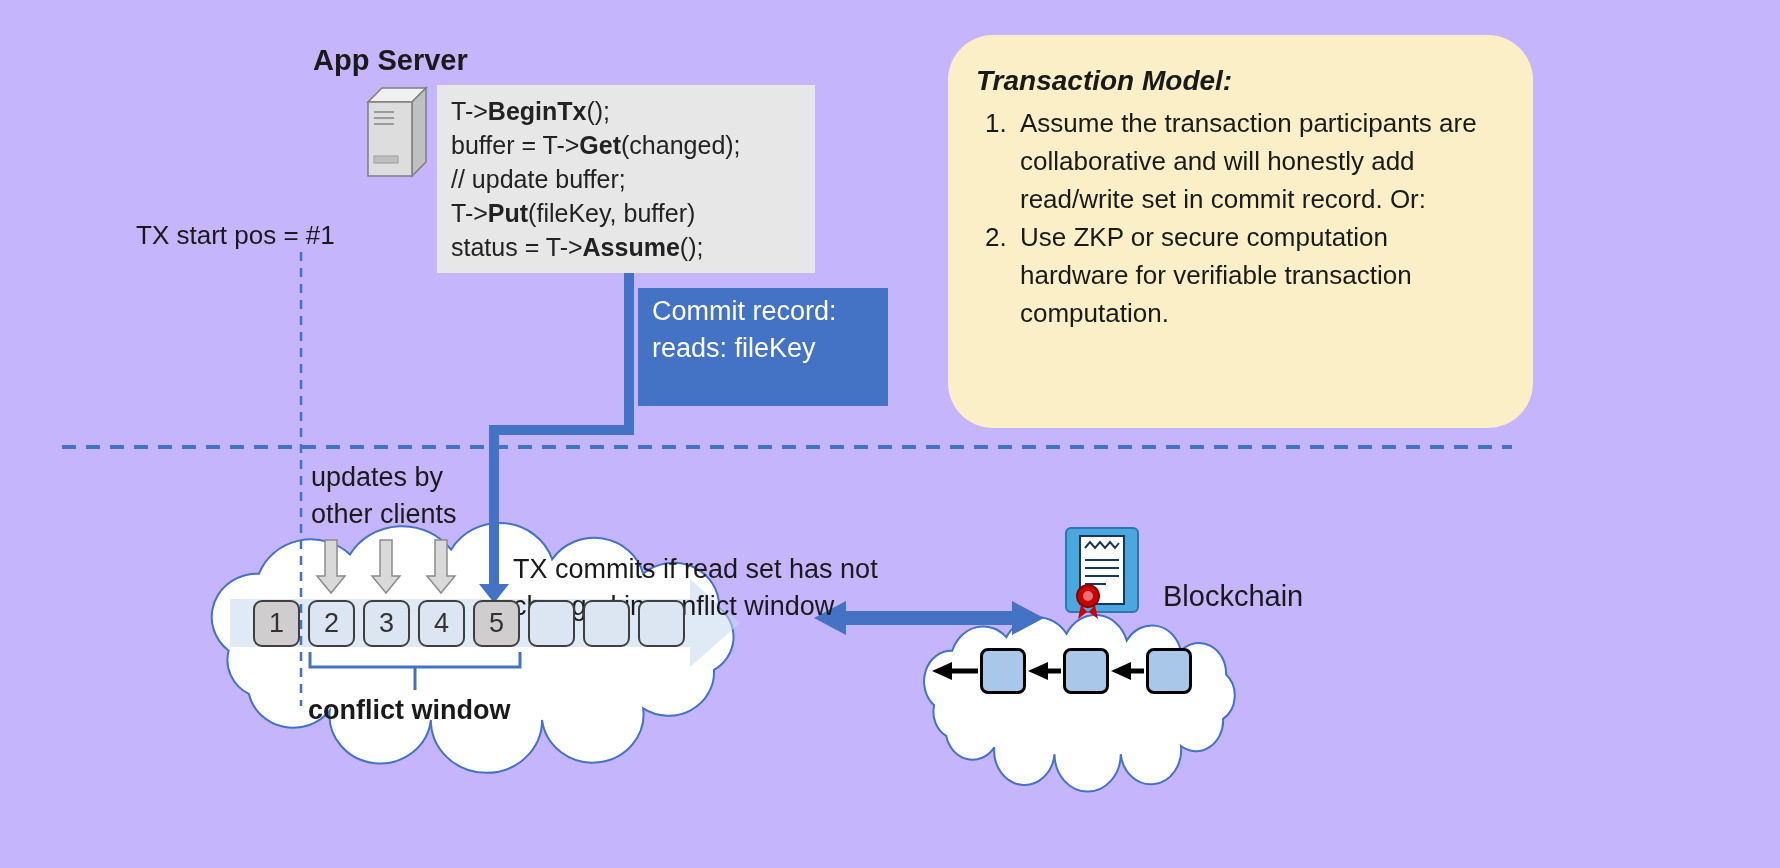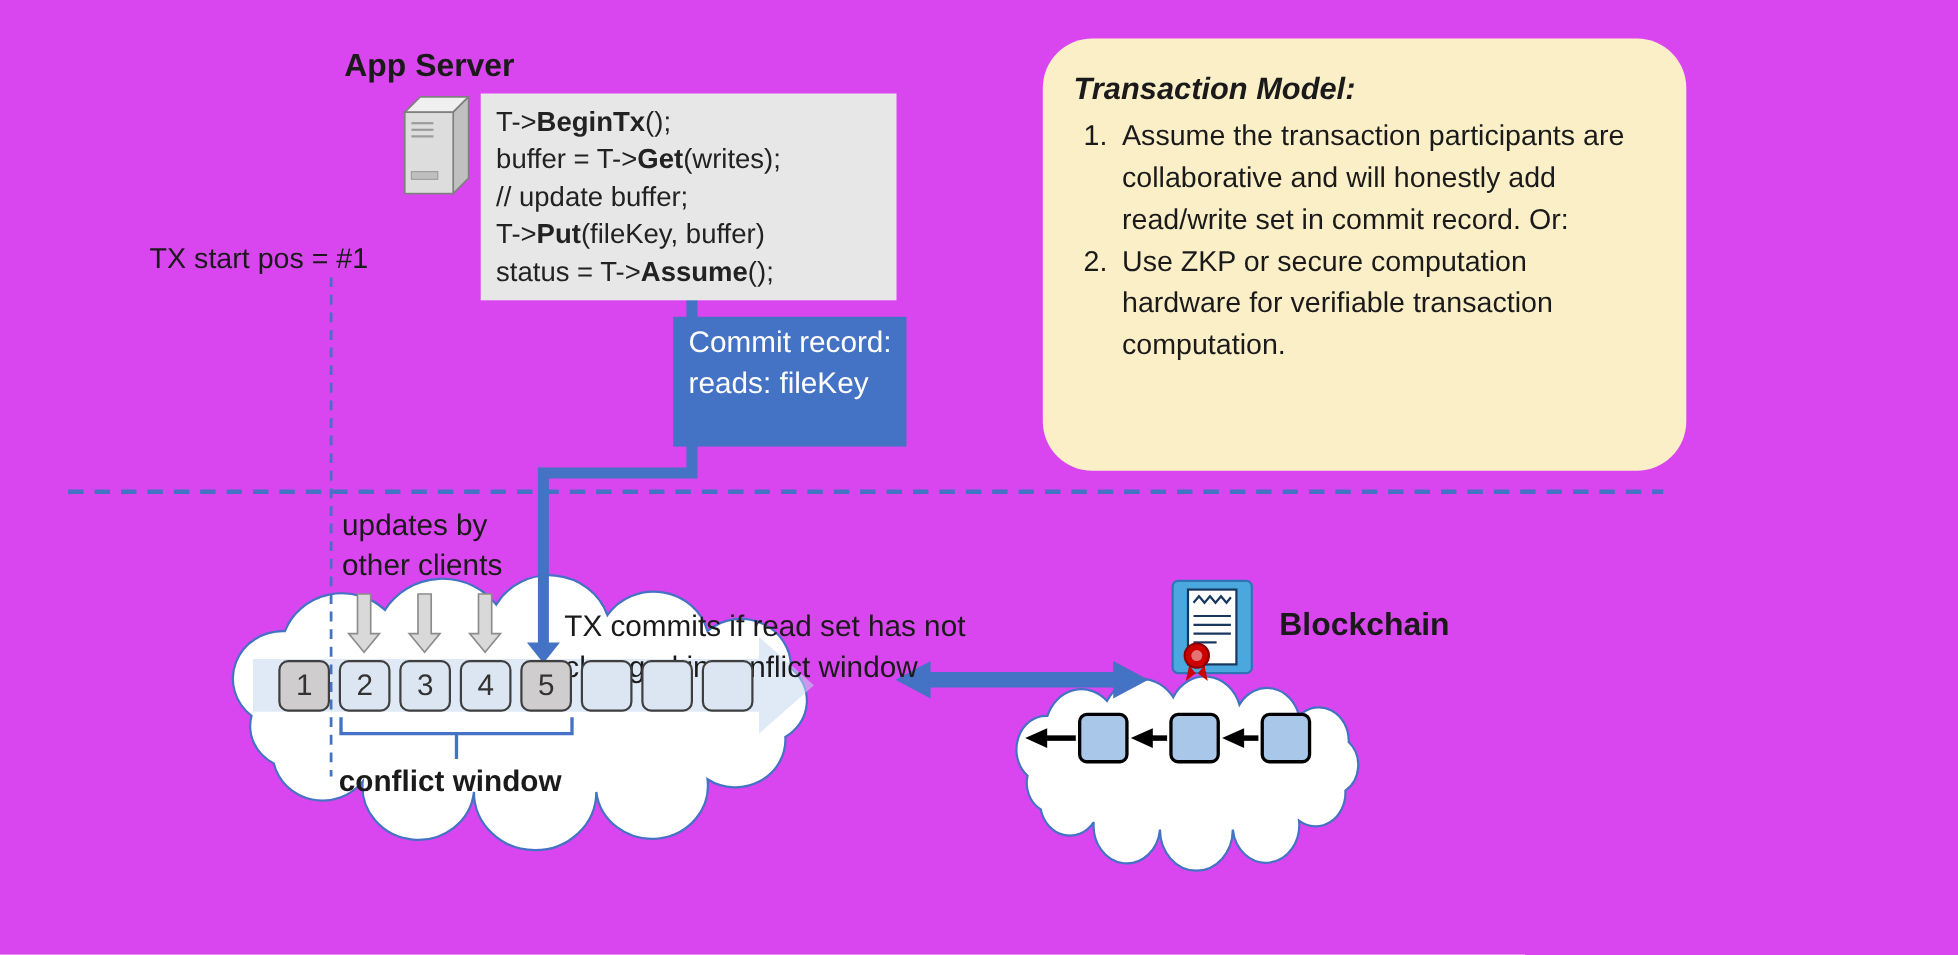--- a/index.html
+++ b/index.html
@@ -1,50 +1,50 @@
 <!DOCTYPE html>
 <html><head>
 <meta charset="utf-8">
 <style>
   * { margin:0; padding:0; box-sizing:border-box; }
   html,body { width:1780px; height:868px; background:#ffffff;
               font-family:"Liberation Sans", sans-serif; color:#1a1a1a; }
-  .canvas { position:relative; width:1780px; height:868px; overflow:hidden; background:#d946ef; }
+  .canvas { position:relative; width:1780px; height:868px; overflow:hidden; background:#c4b5fd; }
   .layer  { position:absolute; left:0; top:0; }
   .abs    { position:absolute; }
 
   .title-app-server { left:313px; top:44px; font-size:29px; font-weight:bold; }
 
   .code-box { left:437px; top:85px; width:378px; height:188px; background:#E8E7E7;
               padding:9px 0 0 14px; font-size:25px; line-height:34px; color:#222; }
   .code-line .b { font-weight:bold; }
 
   .tx-start-label { left:136px; top:220px; font-size:26px; }
 
-  .commit-box { left:612px; top:288px; width:212px; height:118px; background:#4472C4;
+  .commit-box { left:638px; top:288px; width:250px; height:118px; background:#4472C4;
                 color:#fff; font-size:27px; line-height:37px; padding:5px 0 0 14px; }
 
   .note-box { left:948px; top:35px; width:585px; height:393px; background:#FBEFC8;
               border-radius:45px; padding:30px 34px 0 28px; }
   .note-title { font-size:28px; font-weight:bold; font-style:italic; margin-bottom:8px; }
   .note-list  { font-size:26px; line-height:1.46; padding-left:38px; }
   .note-list li { padding-left:6px; }
 
   .updates-label { left:311px; top:459px; font-size:27px; line-height:37px; white-space:pre-line; }
   .commits-label { left:513px; top:514px; font-size:27px; line-height:37px; white-space:pre-line;margin-top:37px; }
 
   .block { top:600px; width:47px; height:47px; border:2.5px solid #3f3f3f; border-radius:9px;
            display:flex; align-items:center; justify-content:center;
            font-size:27px; color:#333; }
   .block.gray { background:#CFCDCD; }
   .block.blue { background:#DCE6F2; }
 
   .conflict-window-label { left:308px; top:695px; font-size:27px; font-weight:bold; }
 
-  .blockchain-label { left:1163px; top:552px; font-size:29px; font-weight:bold; }
+  .blockchain-label { left:1163px; top:580px; font-size:29px; font-weight:normal; }
 
   .chain-block { top:648px; width:46px; height:46px; border:3px solid #000;
                  border-radius:8px; background:#A9C7E9; }
 </style>
 </head>
 <body>
 
 <div class="canvas">
 
   <svg class="layer" width="1780" height="868" viewBox="0 0 1780 868">
@@ -109,21 +109,21 @@
       <polygon points="29,85 32,99 23,92" fill="#CC0000"></polygon>
       <circle cx="22" cy="76" r="11" fill="#CC0000" stroke="#8B0000" stroke-width="2"></circle>
       <circle cx="22" cy="76" r="5" fill="#E57373"></circle>
     </g>
   </svg>
 
   <div class="abs title-app-server">App Server</div>
 
   <div class="abs code-box">
     <div class="code-line"><span>T-&gt;</span><span class="b">BeginTx</span><span>();</span></div>
-    <div class="code-line"><span>buffer = T-&gt;</span><span class="b">Get</span><span>(writes);</span></div>
+    <div class="code-line"><span>buffer = T-&gt;</span><span class="b">Get</span><span>(changed);</span></div>
     <div class="code-line"><span>// update buffer;</span><span class="b"></span><span></span></div>
     <div class="code-line"><span>T-&gt;</span><span class="b">Put</span><span>(fileKey, buffer)</span></div>
     <div class="code-line"><span>status = T-&gt;</span><span class="b">Assume</span><span>();</span></div>
   </div>
 
   <div class="abs tx-start-label">TX start pos = #1</div>
 
   <div class="abs commit-box">
     <div>Commit record:</div>
     <div>reads: fileKey</div>

